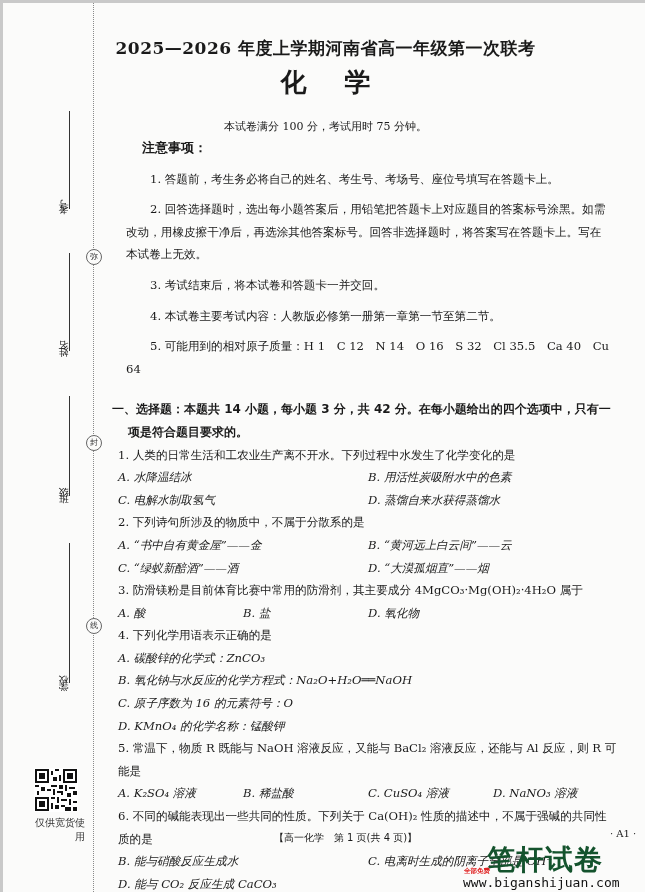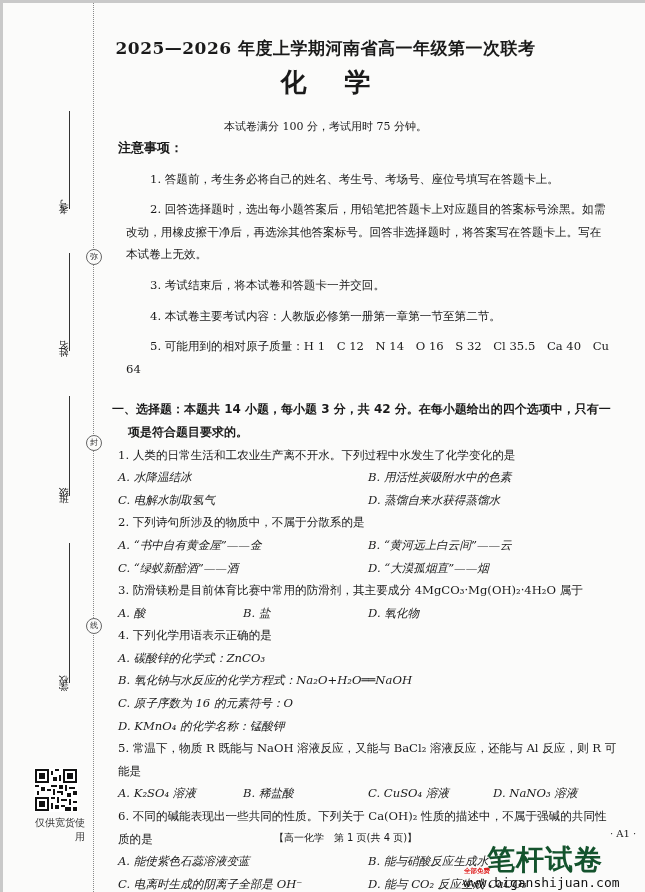--- a/index.html
+++ b/index.html
@@ -55,21 +55,21 @@
     box-sizing: border-box; font-family: "DejaVu Sans", sans-serif;
   }
   .info {
     position: absolute; left: 0; top: 116px; width: 645px; text-align: center;
     font-size: 11px;
   }
   .content {
     position: absolute; left: 115px; top: 134px; width: 500px;
     font-size: 11.6px; line-height: 22.6px;
   }
-  .notice-h { font-weight: bold; font-size: 13px; font-family: "DejaVu Sans", sans-serif; }
+  .notice-h { font-weight: bold; font-size: 13px; font-family: "DejaVu Sans", sans-serif; margin-left: 24px; }
   .indent { text-indent: 24px; margin: 8px; }
   .p { margin: 0; }
   .section-h {
     margin-top: 18px; font-weight: bold; font-family: "DejaVu Sans", sans-serif;
     font-size: 12px; padding-left: 16px; text-indent: -16px; margin-left: -6px;
   }
   .q { margin: 0; margin-left: -12px; padding-left: 12px; }
   .opts { display: flex; flex-wrap: wrap; margin: 0; font-style: italic; }
   .opts.two .opt { width: 50%; }
   .opts.four .opt { width: 25%; }
@@ -217,21 +217,20 @@
         <span class="opt">A. K₂SO₄ 溶液</span>
         <span class="opt">B. 稀盐酸</span>
         <span class="opt">C. CuSO₄ 溶液</span>
         <span class="opt">D. NaNO₃ 溶液</span>
       </div>
     </div>
 
     <div class="q">
       <p class="p">6. 不同的碱能表现出一些共同的性质。下列关于 Ca(OH)₂ 性质的描述中，不属于强碱的共同性质的是</p>
       <div class="opts two">
-        <span class="opt">A. 能使紫色石蕊溶液变蓝</span>
         <span class="opt">B. 能与硝酸反应生成水</span>
         <span class="opt">C. 电离时生成的阴离子全部是 OH⁻</span>
         <span class="opt">D. 能与 CO₂ 反应生成 CaCO₃</span>
       </div>
     </div>
   </div>
 
   <div class="footer">【高一化学　第 1 页(共 4 页)】</div>
   <div class="a1">· A1 ·</div>
 

